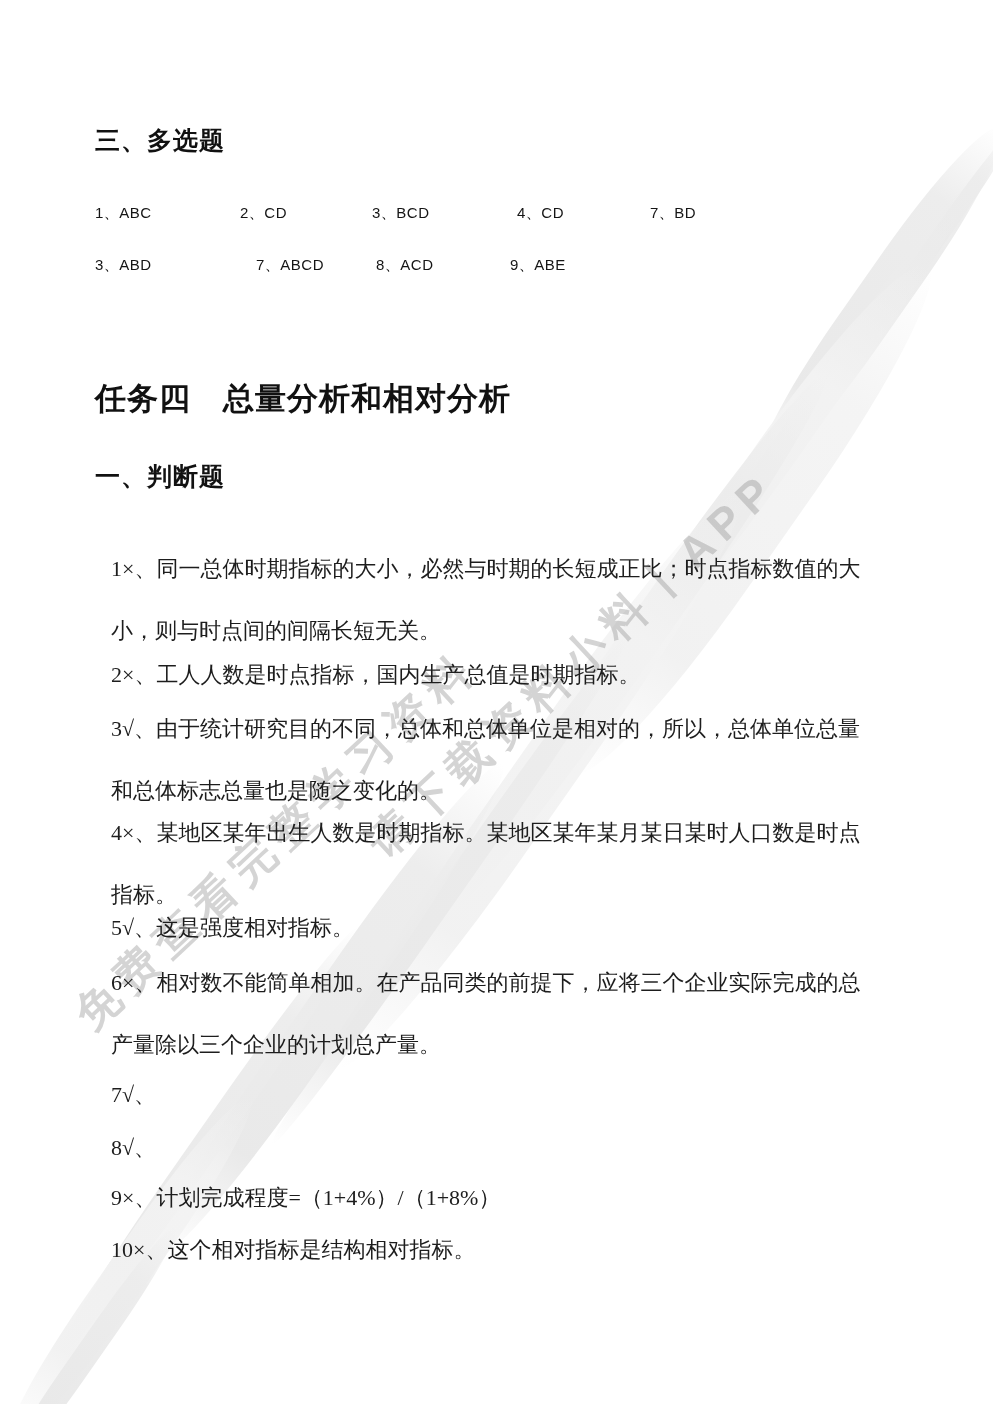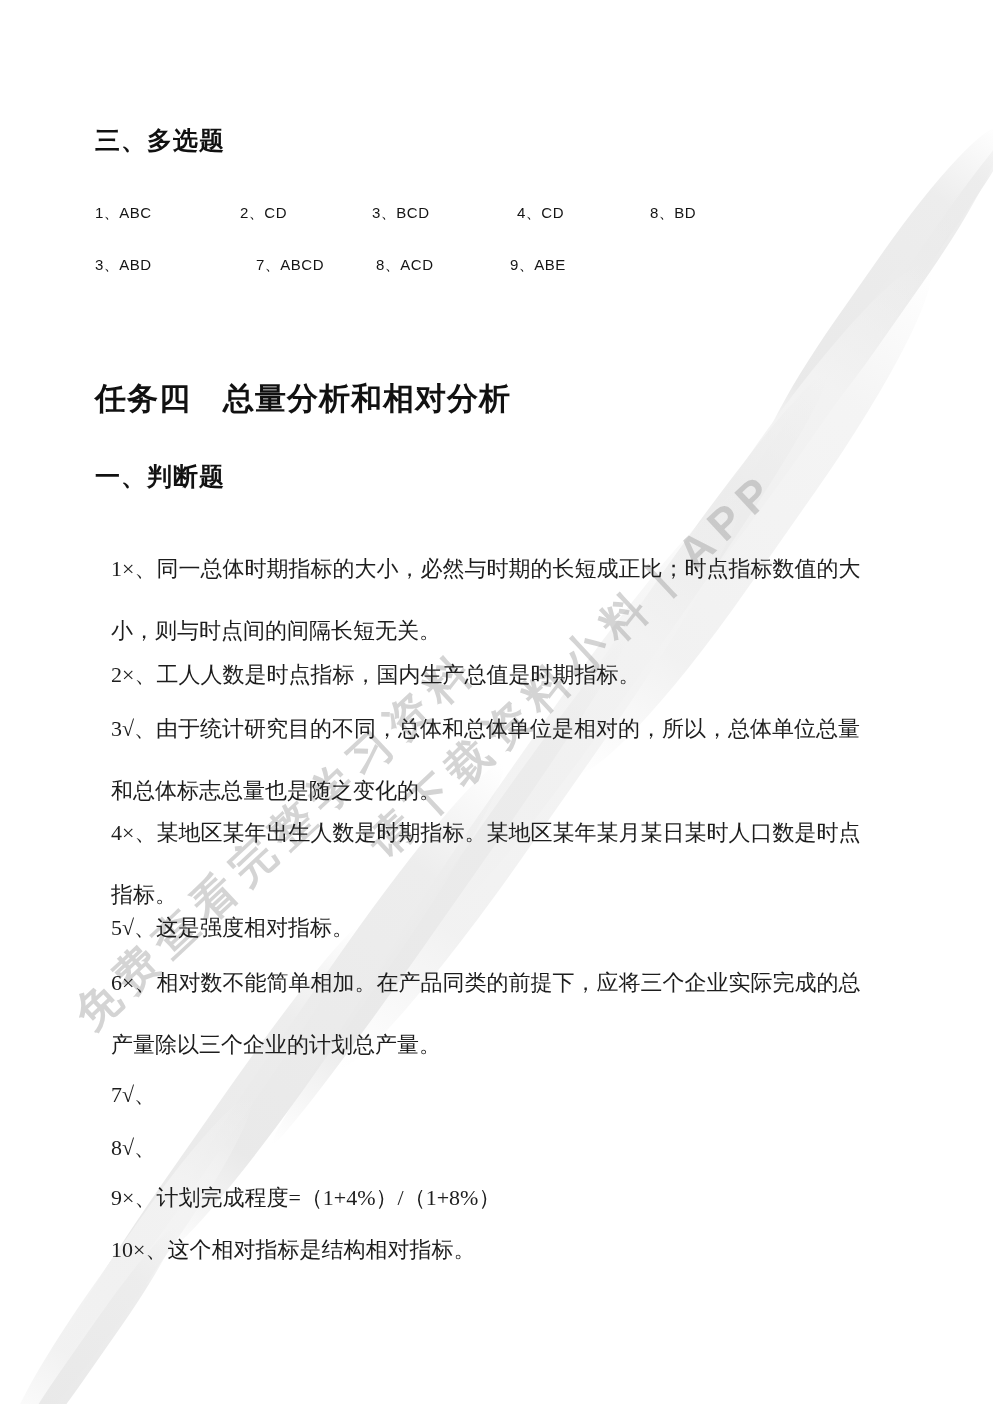--- a/index.html
+++ b/index.html
@@ -137,21 +137,21 @@
 
   <div class="content-layer">
 
     <div class="heading" id="mc-heading">三、多选题</div>
 
     <div class="answers-row" id="answers-row1">
       <span class="answer" id="a1">1、ABC</span>
       <span class="answer" id="a2">2、CD</span>
       <span class="answer" id="a3">3、BCD</span>
       <span class="answer" id="a4">4、CD</span>
-      <span class="answer" id="a5">8、BD</span>
+      <span class="answer" id="a5">7、BD</span>
     </div>
 
     <div class="answers-row" id="answers-row2">
       <span class="answer" id="a6">3、ABD</span>
       <span class="answer" id="a7">7、ABCD</span>
       <span class="answer" id="a8">8、ACD</span>
       <span class="answer" id="a9">9、ABE</span>
     </div>
 
     <div class="heading" id="t4-heading">任务四　总量分析和相对分析</div>

